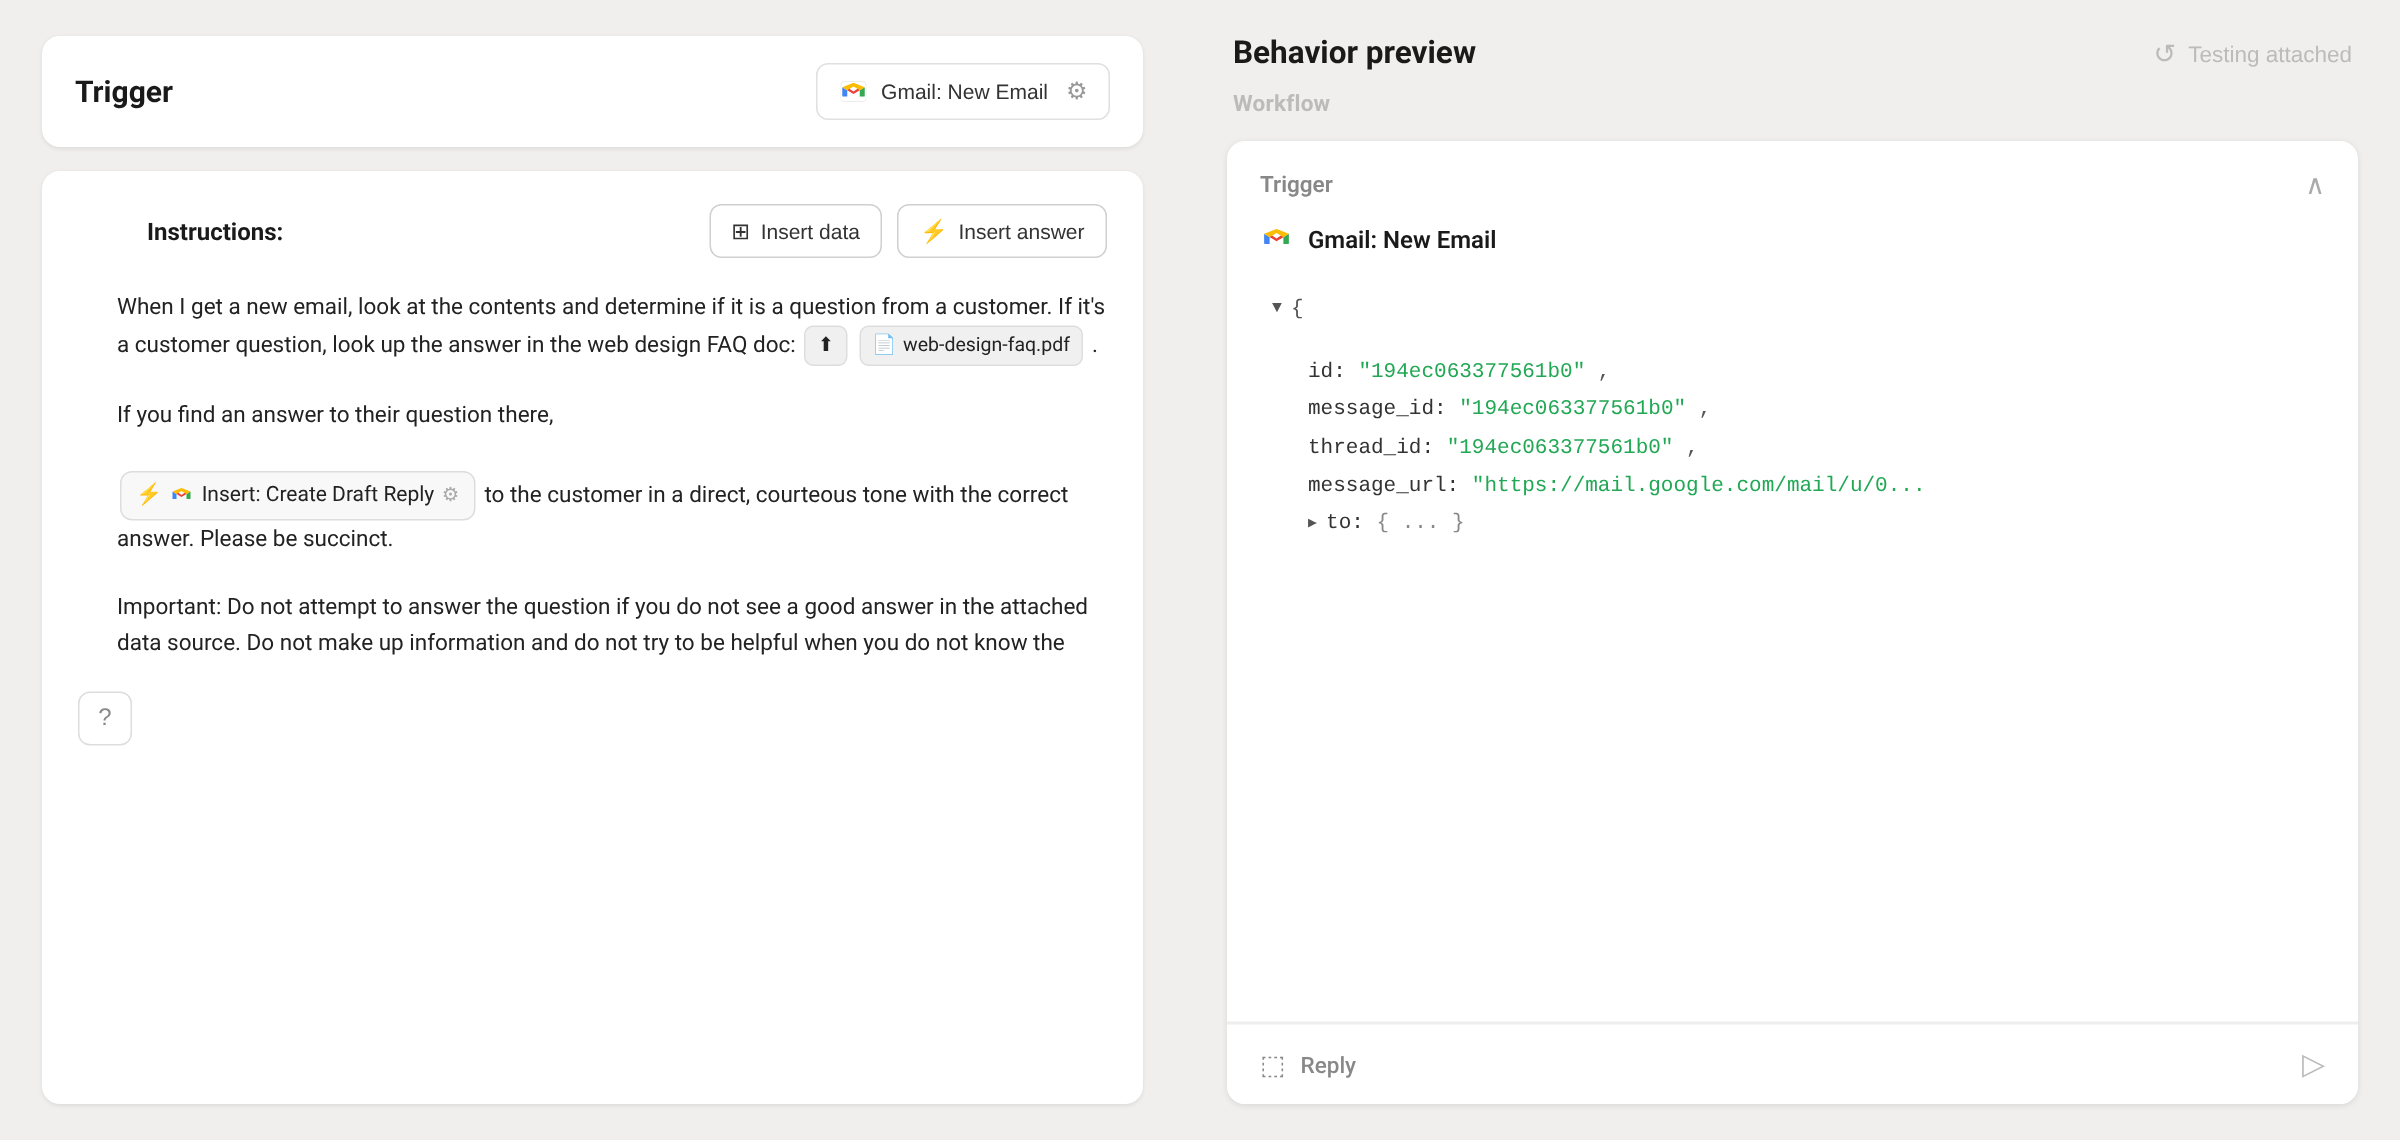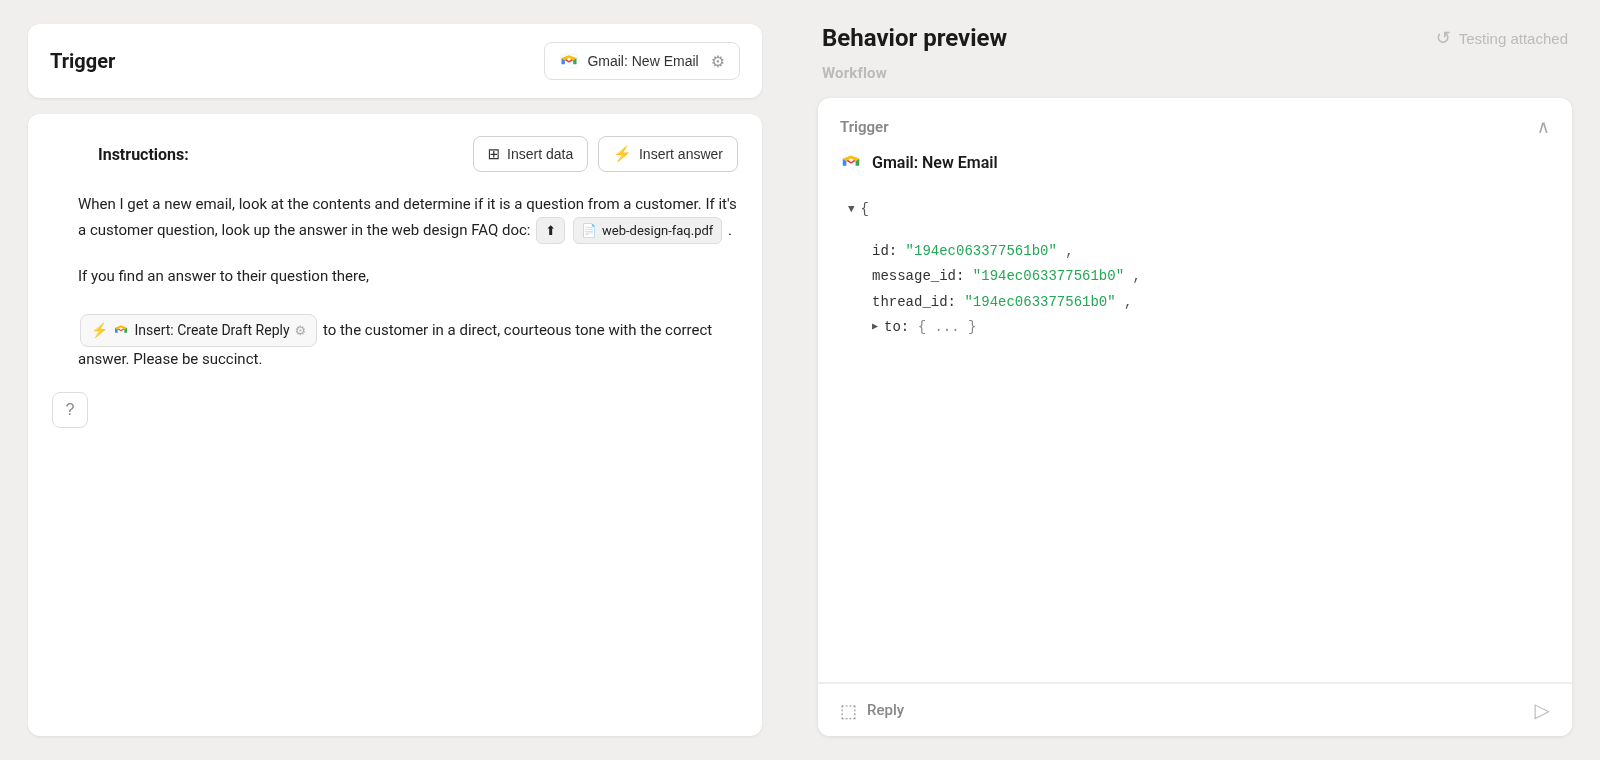--- a/index.html
+++ b/index.html
@@ -171,21 +171,21 @@
     }
 
     .behavior-header {
       display: flex;
       align-items: center;
       justify-content: space-between;
       padding: 0 4px;
     }
 
     .behavior-title {
-      font-size: 24px;
+      font-size: 21px;
       font-weight: 700;
       color: #1a1a1a;
       text-align: center;
     }
 
     .testing-behavior-btn {
       display: flex;
       align-items: center;
       gap: 8px;
       font-size: 15px;
@@ -411,20 +411,23 @@
               <path d="M7 11l5 3 5-3V8.5l-5 3.5L7 8.5V11z" fill="#ea4335"></path>
               <path d="M3 8.5l4 2.5L12 8l5 3 4-2.5L12 5 3 8.5z" fill="#fbbc04"></path>
             </g>
           </svg>
           <span>Insert: Create Draft Reply</span>
           <span style="color:#aaa;font-size:13px;">⚙</span>
         </span>
         <span>to the customer in a direct, courteous tone with the correct answer. Please be succinct.</span>
       </div>
 
+      <div class="paragraph">
+        <span>Important: Do not attempt to answer the question if you do not see a good answer in the attached data source. Do not make up information and do not try to be helpful when you do not know the</span>
+      </div>
     </div>
 
     <button class="help-btn">
       <span>?</span>
     </button>
   </div>
 
 </div>
 
 <div class="right-panel">
@@ -474,20 +477,24 @@
             <span class="json-key">message_id:&nbsp;</span>
             <span class="json-val">"194ec063377561b0"</span>
             <span class="json-brace">&nbsp;,</span>
           </div>
           <div class="json-row">
             <span class="json-key">thread_id:&nbsp;</span>
             <span class="json-val">"194ec063377561b0"</span>
             <span class="json-brace">&nbsp;,</span>
           </div>
           <div class="json-row">
+            <span class="json-key">message_url:&nbsp;</span>
+            <span class="json-val">"https://mail.google.com/mail/u/0...</span>
+          </div>
+          <div class="json-row">
             <span class="triangle" style="font-size:10px;">▶</span>
             <span class="json-key">to:&nbsp;</span>
             <span class="json-collapsed">{ ... }</span>
           </div>
         </div>
       </div>
     </div>
 
     <div class="preview-footer">
       <div class="reply-left">

